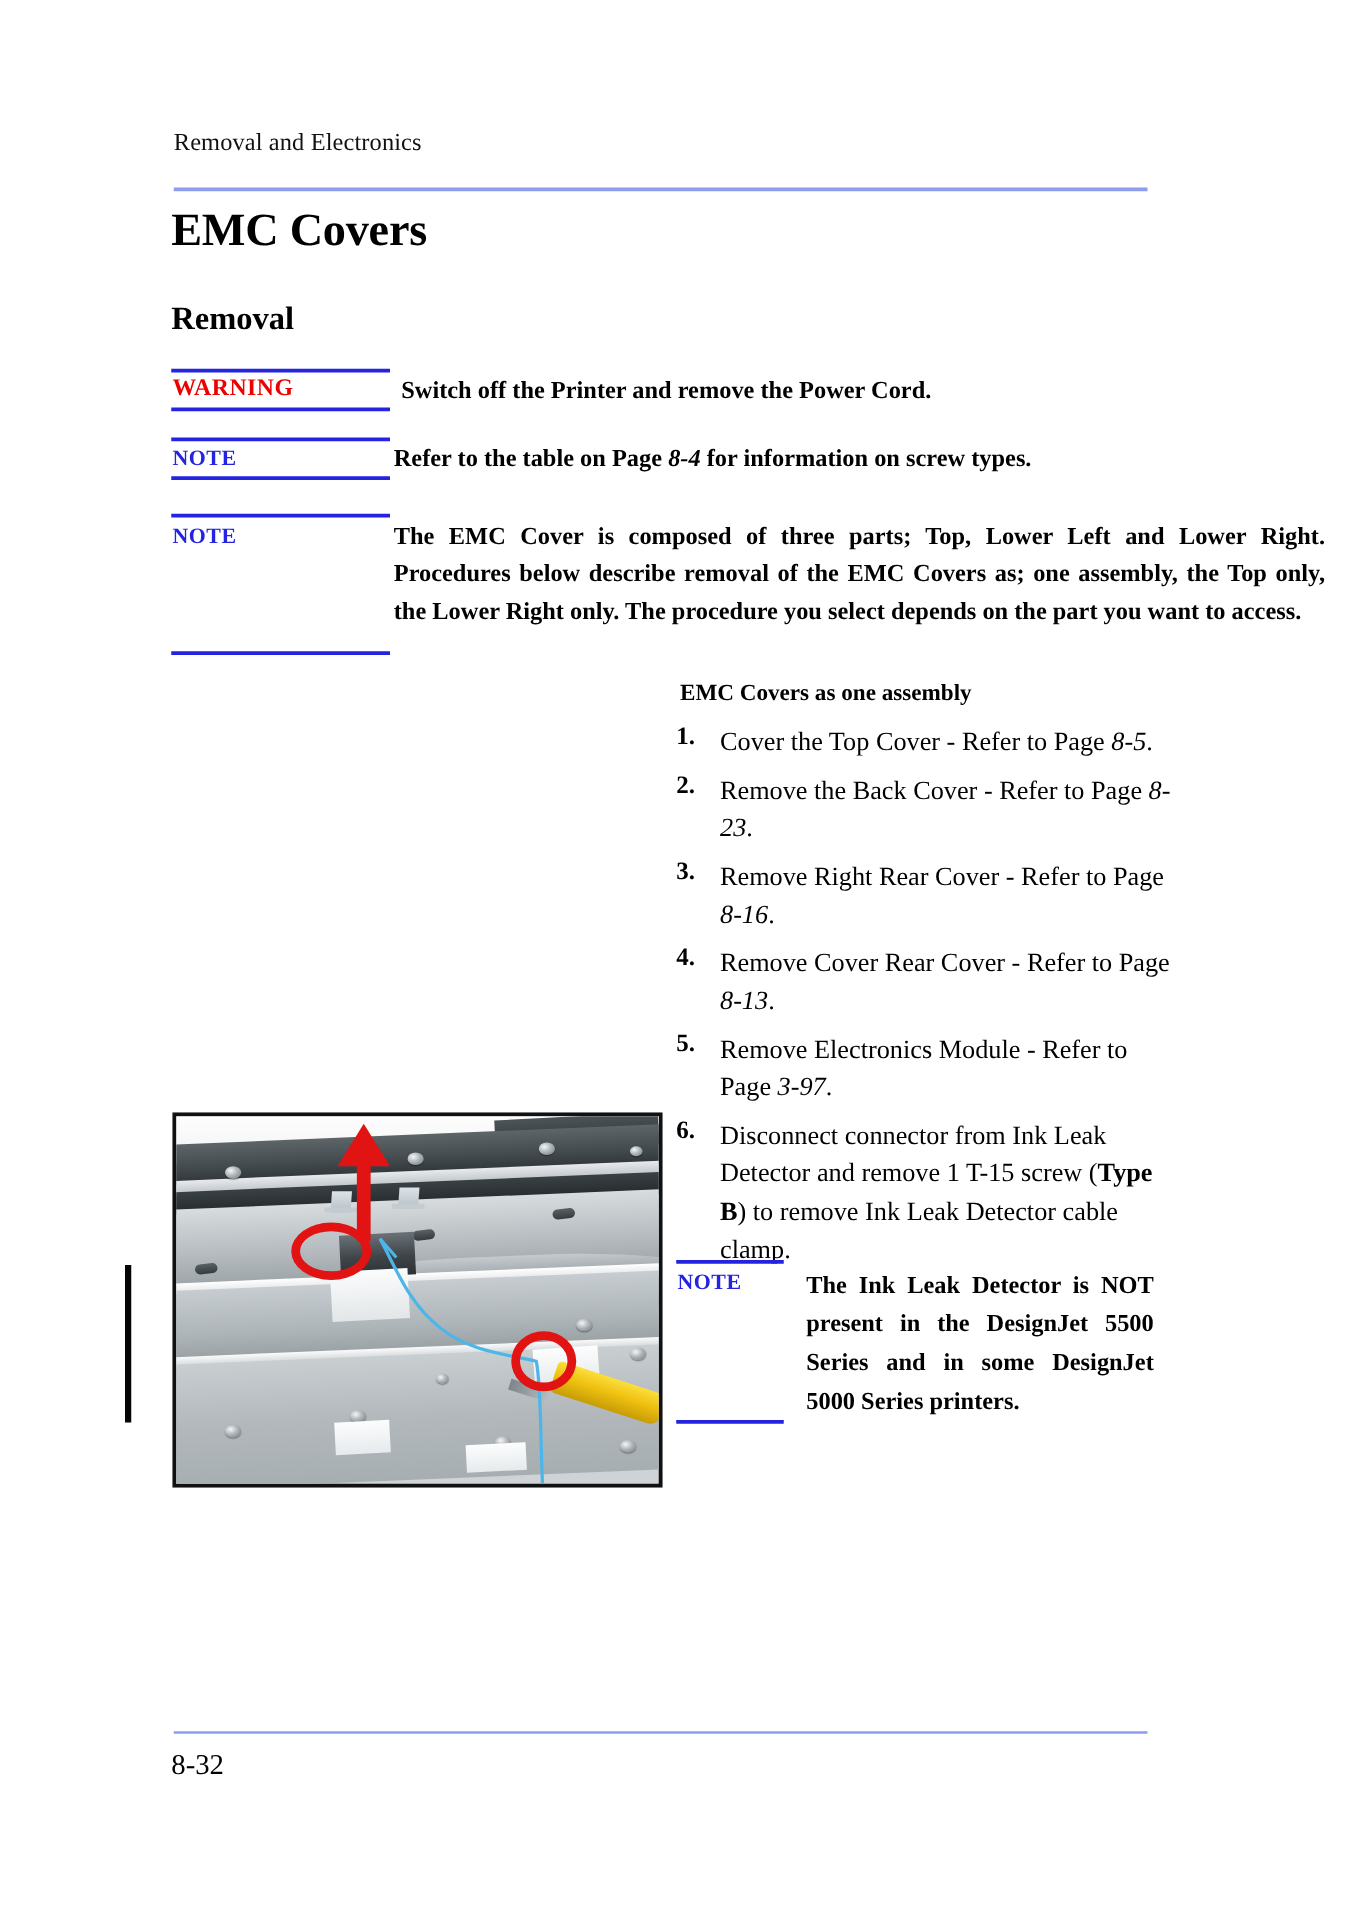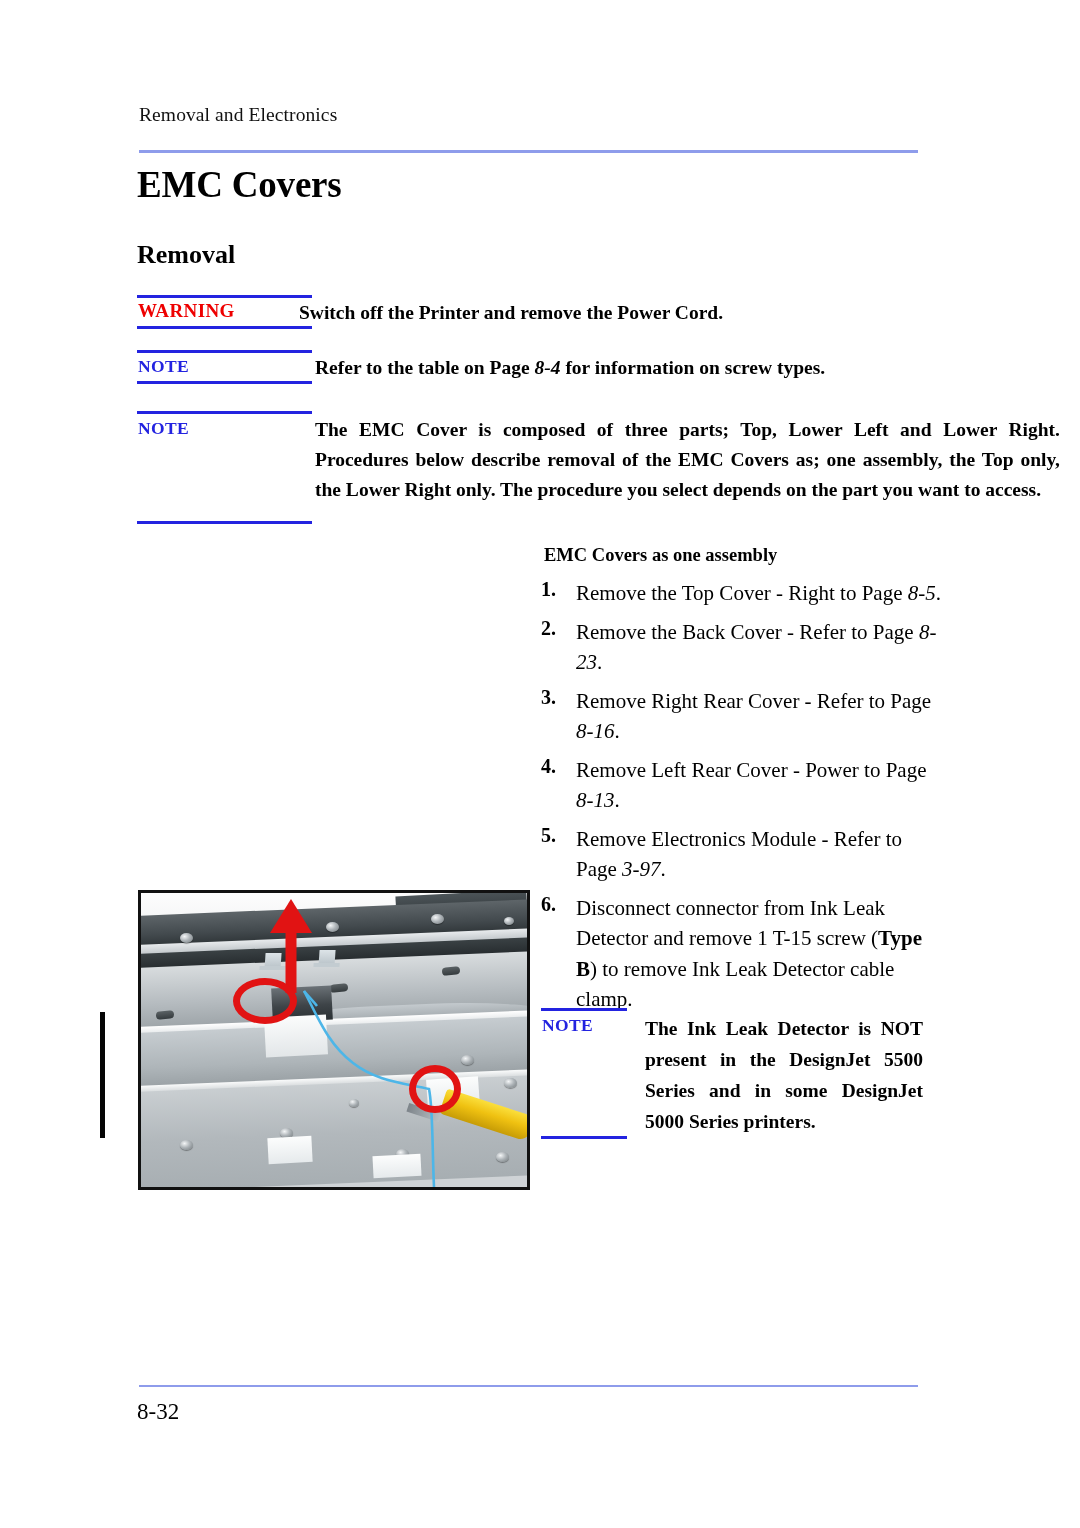--- a/index.html
+++ b/index.html
@@ -84,21 +84,21 @@
     line-height: 30px;
     color: #000;
   }
   .admon .body.justify { text-align: justify; }
 
   
   #warn-block { left: 137px; top: 295px; width: 175px; }
   #warn-block .rule { width: 175px; }
   #warn-block .rule.bot { top: 31px; }
   #warn-block .label { top: 5px; }
-  #warn-block .body { left: 162px; top: 3px; width: 620px; white-space: nowrap; }
+  #warn-block .body { left: 184px; top: 3px; width: 620px; white-space: nowrap; }
 
   
   #note1-block { left: 137px; top: 350px; width: 175px; }
   #note1-block .rule { width: 175px; }
   #note1-block .rule.bot { top: 31px; }
   #note1-block .label { top: 6px; font-size: 17.5px; }
   #note1-block .body { left: 178px; top: 3px; width: 750px; white-space: nowrap; }
 
   
   #note2-block { left: 137px; top: 411px; width: 175px; }
@@ -374,33 +374,33 @@
     <div class="rule bot"></div>
     <div class="label note">NOTE</div>
     <div class="body justify">The EMC Cover is composed of three parts; Top, Lower Left and Lower Right. Procedures below describe removal of the EMC Covers as; one assembly, the Top only, the Lower Right only. The procedure you select depends on the part you want to access.</div>
   </div>
 
   <div class="sub-heading">EMC Covers as one assembly</div>
 
   <div class="steps">
     <div class="step">
       <div class="step-num">1.</div>
-      <div class="step-text"><span>Remove the Top Cover - Right to Page </span><i>8-5</i><span>.</span></div>
+      <div class="step-text"><span>Cover the Top Cover - Refer to Page </span><i>8-5</i><span>.</span></div>
     </div>
     <div class="step">
       <div class="step-num">2.</div>
       <div class="step-text"><span>Remove the Back Cover - Refer to Page </span><i>8-23</i><span>.</span></div>
     </div>
     <div class="step">
       <div class="step-num">3.</div>
       <div class="step-text"><span>Remove Right Rear Cover - Refer to Page </span><i>8-16</i><span>.</span></div>
     </div>
     <div class="step">
       <div class="step-num">4.</div>
-      <div class="step-text"><span>Remove Left Rear Cover - Power to Page </span><i>8-13</i><span>.</span></div>
+      <div class="step-text"><span>Remove Cover Rear Cover - Refer to Page </span><i>8-13</i><span>.</span></div>
     </div>
     <div class="step">
       <div class="step-num">5.</div>
       <div class="step-text"><span>Remove Electronics Module - Refer to Page </span><i>3-97</i><span>.</span></div>
     </div>
     <div class="step">
       <div class="step-num">6.</div>
       <div class="step-text"><span>Disconnect connector from Ink Leak Detector and remove 1 T-15 screw (</span><b>Type B</b><span>) to remove Ink Leak Detector cable clamp.</span></div>
     </div>
   </div>

